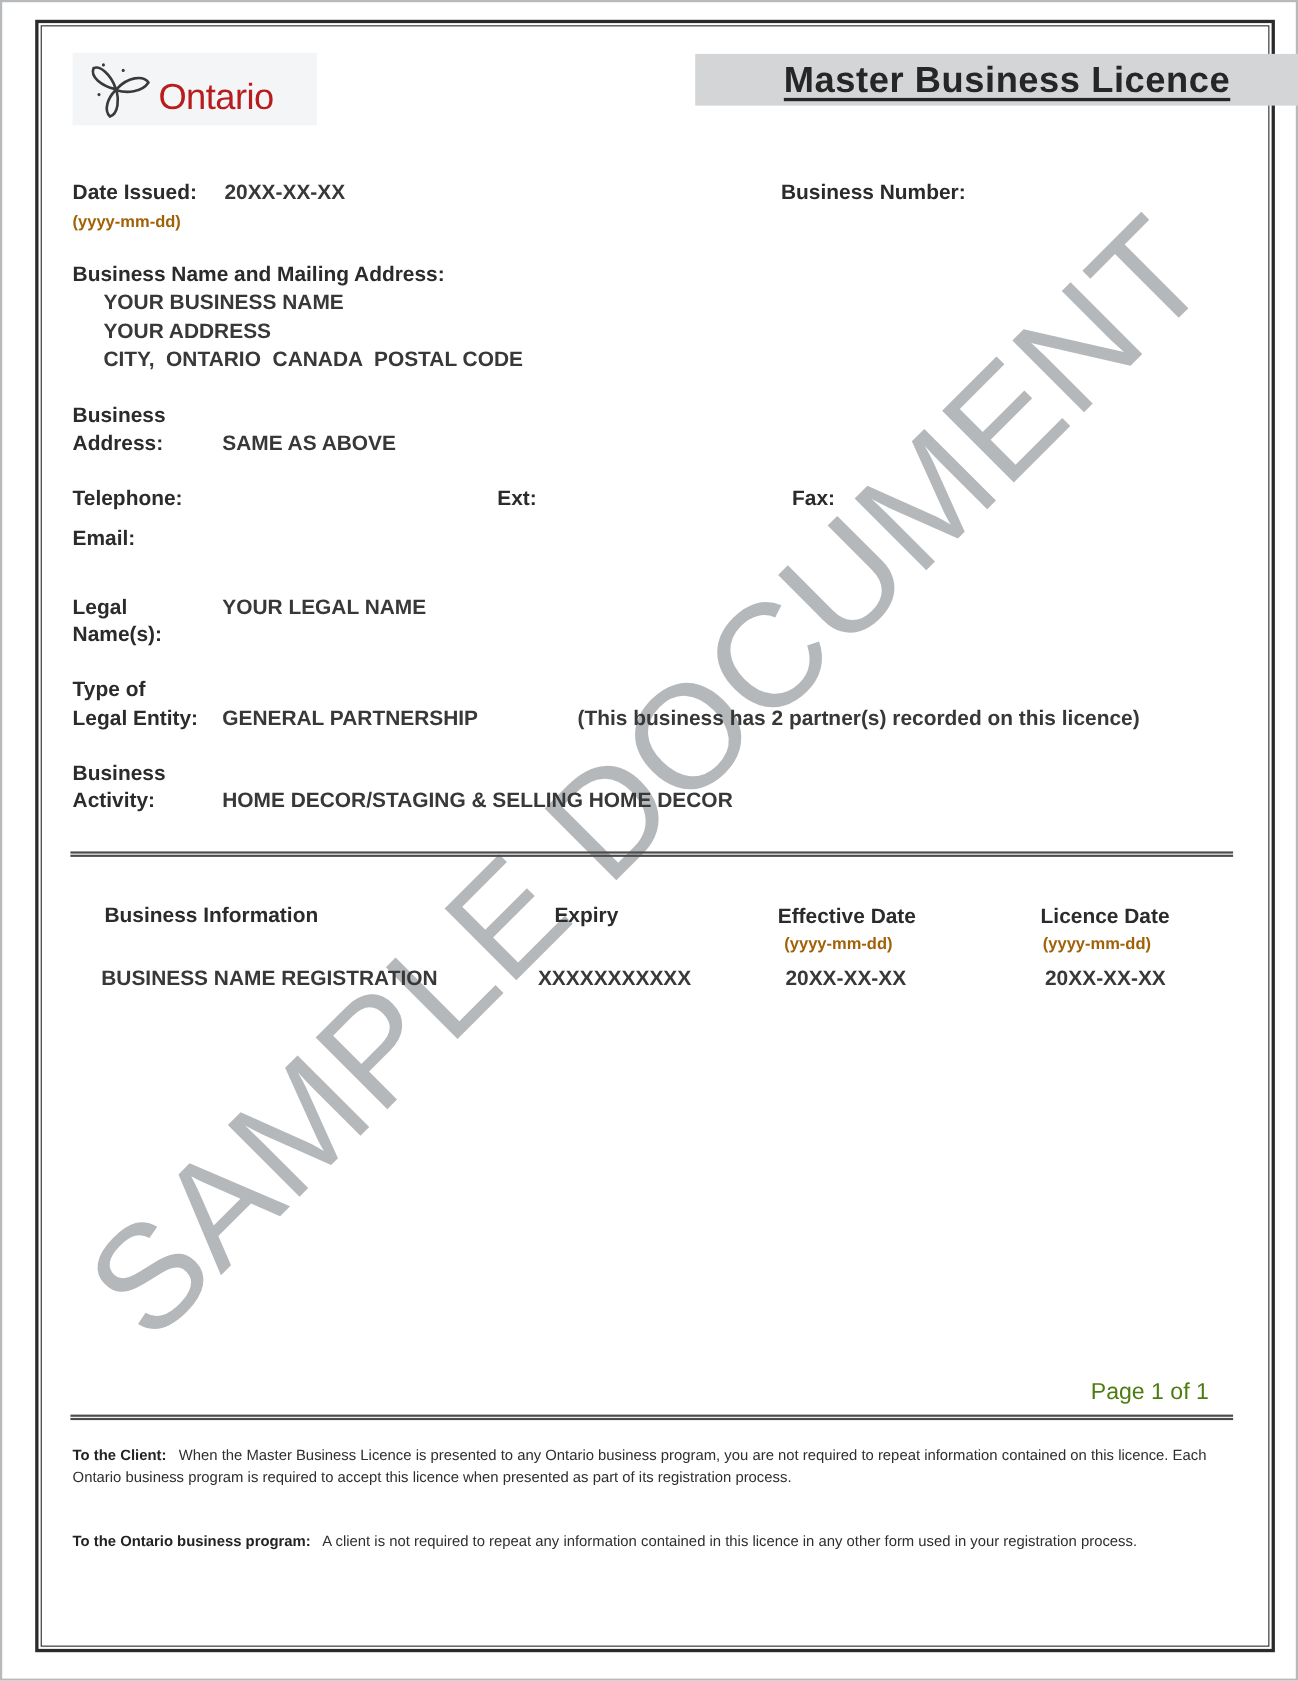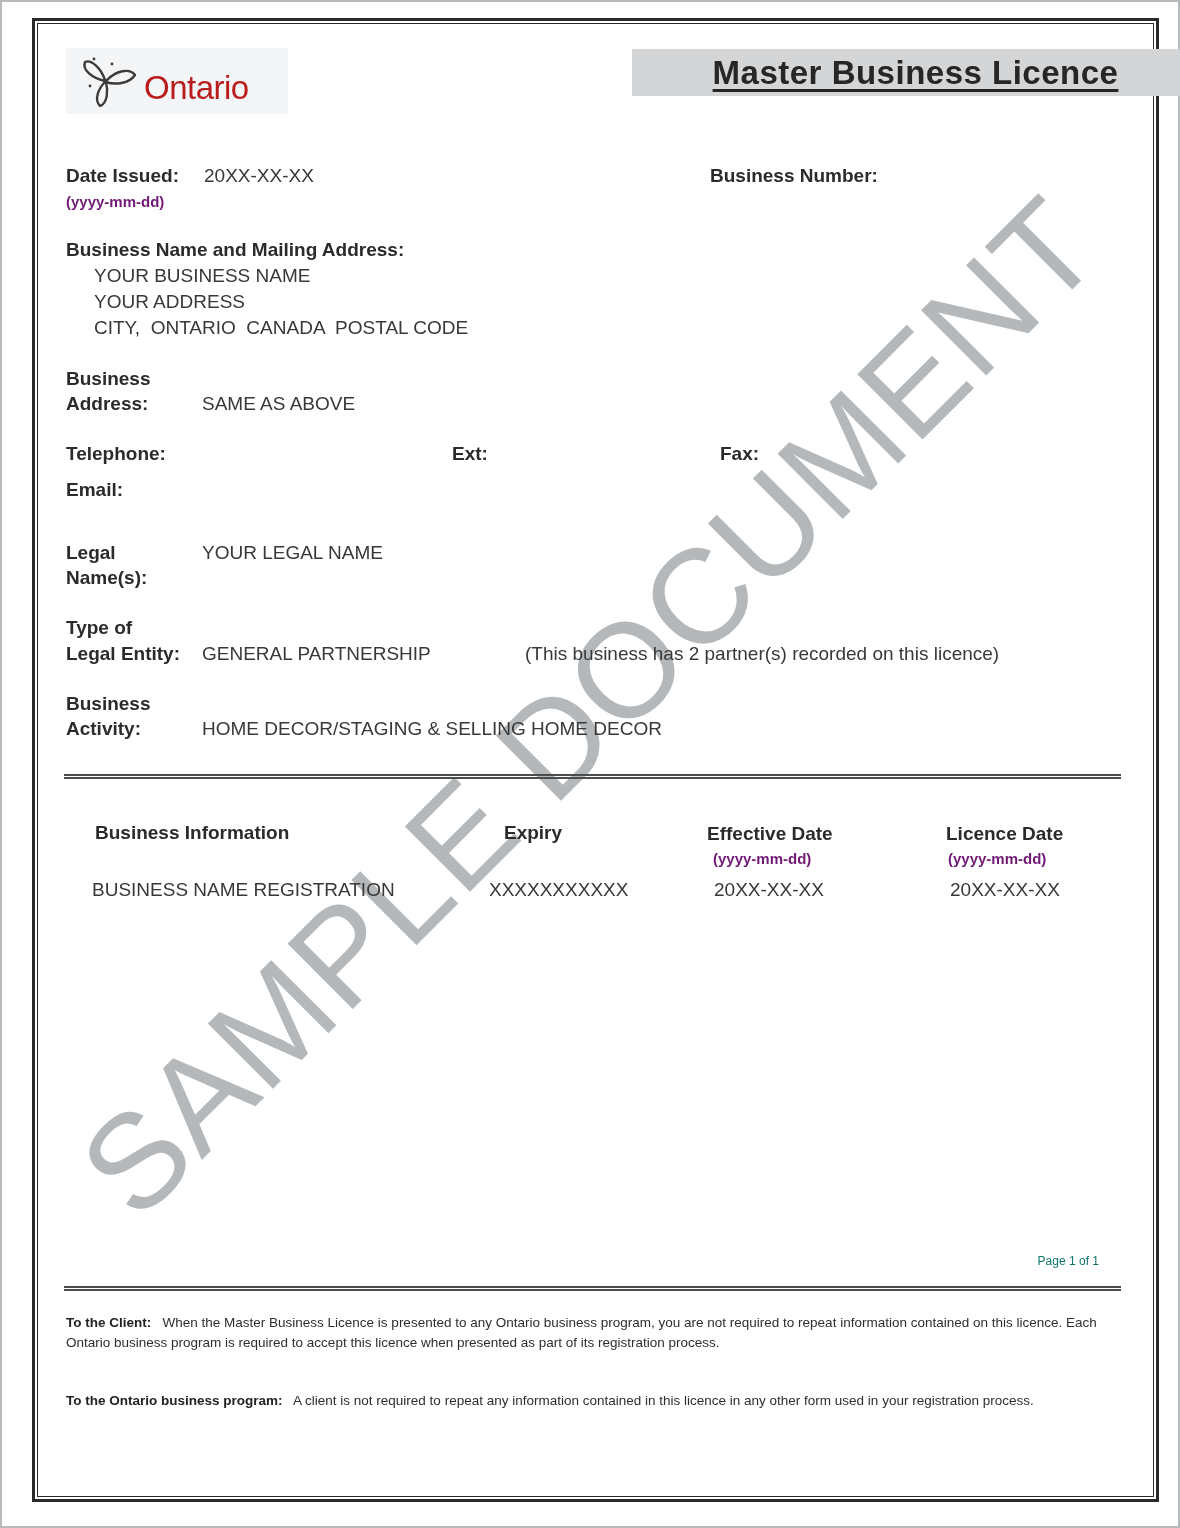--- a/index.html
+++ b/index.html
@@ -10,37 +10,37 @@
   .frame{position:absolute;left:30px;top:16px;width:1127px;height:1484px;
          border:3px solid #2a2a2a;box-sizing:border-box;}
   .frame-inner{position:absolute;inset:2px;border:1px solid #2a2a2a;}
   .watermark{position:absolute;left:587px;top:705px;z-index:1;
              transform:translate(-50%,-50%) rotate(-45deg);
              font-size:134px;font-weight:400;letter-spacing:1px;
              color:#898d90;opacity:.62;white-space:nowrap;}
   .content{position:absolute;inset:0;z-index:2;}
   .abs{position:absolute;white-space:pre;}
   .lbl{font-size:19px;font-weight:700;color:#2b2b2b;}
-  .val{font-size:19px;font-weight:400;color:#383838;}
-  .note{font-size:15px;font-weight:700;color:#701a75;}
+  .val{font-size:19px;font-weight:700;color:#383838;}
+  .note{font-size:15px;font-weight:700;color:#a16207;}
   .logo-block{position:absolute;left:64px;top:46px;width:222px;height:66px;
               background:#f3f5f7;display:flex;align-items:center;gap:4px;
               padding-left:8px;box-sizing:border-box;}
   .logo-text{font-size:33px;color:#b91c1c;letter-spacing:-0.5px;margin-top:14px;}
   .title-block{position:absolute;left:630px;top:47px;width:567px;height:47px;
                background:#d3d5d6;display:flex;align-items:center;justify-content:center;}
   .title-text{font-size:33px;font-weight:700;color:#262626;
               text-decoration:underline;text-decoration-thickness:3px;
               text-underline-offset:5px;letter-spacing:0.5px;}
   .dbl-rule{position:absolute;left:62px;width:1057px;height:5px;
             border-top:2px solid #4c4c4c;border-bottom:2px solid #4c4c4c;box-sizing:border-box;}
   .footer-text{position:absolute;left:64px;width:1058px;font-size:13.5px;
                line-height:1.5;color:#2e2e2e;white-space:normal;}
   .footer-text b{font-weight:700;color:#232323;}
-  .page-label{font-size:12px;color:#0f766e;}
+  .page-label{font-size:21px;color:#4d7c0f;}
   .right{text-align:right;}
 </style>
 </head>
 <body>
 
 <div class="page">
   <div class="frame">
     <div class="frame-inner"></div>
   </div>
 

